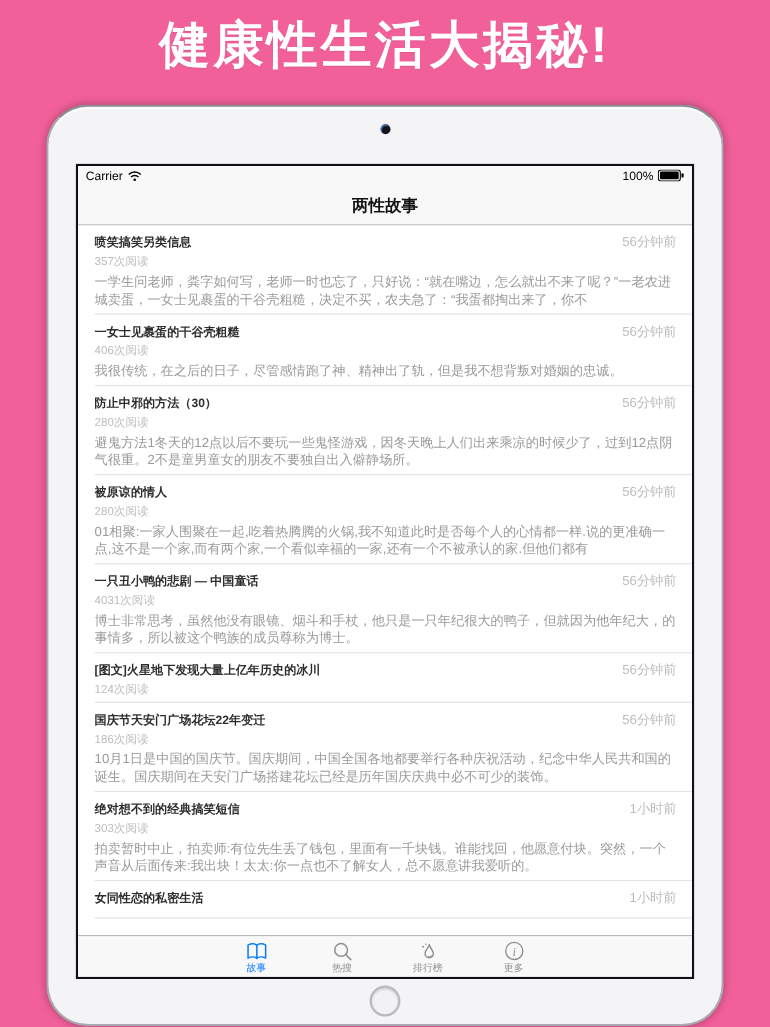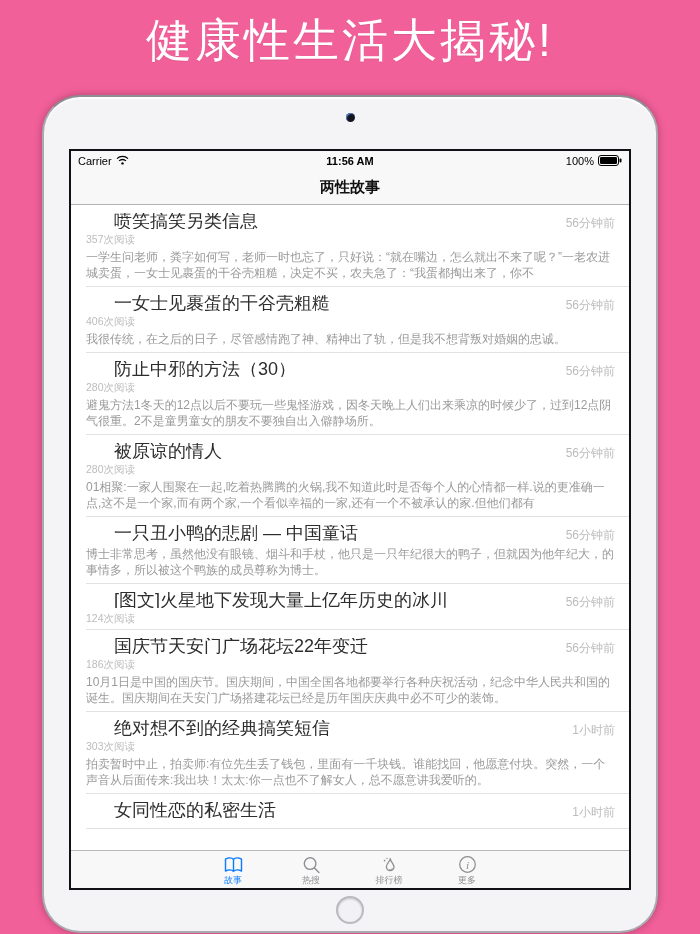--- a/index.html
+++ b/index.html
@@ -5,21 +5,21 @@
   html,body{margin:0;padding:0;}
   body{
     width:700px;height:934px;position:relative;overflow:hidden;
     background:#F2609A;
     font-family:"Liberation Sans","DejaVu Sans",sans-serif;
     -webkit-font-smoothing:antialiased;
   }
   
   .banner{position:absolute;top:10px;left:0;width:700px;text-align:center;}
   .banner h1{
-    margin:0;color:#ffffff;font-size:46px;font-weight:normal;letter-spacing:3px;
+    margin:0;color:#ffffff;font-size:46px;font-weight:bold;letter-spacing:3px;
     text-shadow:0 1px 1px rgba(0,0,0,0.08);
   }
   
   .device{
     position:absolute;left:42px;top:95px;width:616px;height:838px;
     background:#f4f4f6;border:2px solid #a9a9af;border-top-color:#8d8d93;
     border-radius:38px;box-sizing:border-box;
     box-shadow:0 0 9px rgba(0,0,0,0.28), inset 0 2px 1px rgba(255,255,255,0.9);
   }
   .camera{
@@ -53,22 +53,22 @@
     display:flex;align-items:center;justify-content:center;
     font-size:15px;font-weight:bold;color:#111;box-sizing:border-box;text-align:center;
   }
   
   .story-list{flex:1 1 auto;overflow:hidden;background:#fff;}
   .story-row{position:relative;padding:8px 14px 6px 15px;}
   .story-row::after{
     content:"";position:absolute;left:15px;right:0;bottom:0;height:1px;background:#e2e2e2;
   }
   .story-head{display:flex;align-items:baseline;}
-  .story-title{font-size:18px;line-height:16px;font-weight:normal;color:#2d2d2d;
-    white-space:nowrap;overflow:hidden;margin-left:28px;}
+  .story-title{font-size:11px;line-height:16px;font-weight:bold;color:#2d2d2d;
+    white-space:nowrap;overflow:hidden;}
   .story-time{margin-left:auto;padding-left:10px;font-size:12px;line-height:14px;color:#bcbcbc;white-space:nowrap;}
   .story-reads{margin-top:3px;font-size:10.5px;line-height:12px;color:#bcbcbc;}
   .story-excerpt{margin-top:4px;font-size:12px;line-height:16px;color:#9a9a9a;
     display:-webkit-box;-webkit-line-clamp:2;-webkit-box-orient:vertical;overflow:hidden;}
   
   .tabbar{
     flex:0 0 38px;height:38px;background:#f8f8f8;border-top:1px solid #b7b7b7;
     box-sizing:border-box;display:flex;justify-content:center;align-items:stretch;
   }
   .tab{width:78px;display:flex;flex-direction:column;align-items:center;justify-content:center;padding-top:2px;cursor:pointer;}
@@ -82,21 +82,20 @@
 <div class="banner">
   <h1>健康性生活大揭秘!</h1>
 </div>
 
 <div class="device">
   <div class="camera"></div>
 
   <div class="screen">
 
     <div class="statusbar">
-      <div class="sb-time">11:56 AM</div>
       <div class="sb-left">
         <span>Carrier</span>
         <span>
           <svg width="13" height="10" viewBox="0 0 13 10">
             <path d="M1 3.6 A8 8 0 0 1 12 3.6" fill="none" stroke="#000" stroke-width="1.3"></path>
             <path d="M3.1 5.9 A4.8 4.8 0 0 1 9.9 5.9" fill="none" stroke="#000" stroke-width="1.3"></path>
             <circle cx="6.5" cy="8.4" r="1.2" fill="#000"></circle>
           </svg>
         </span>
       </div>
@@ -151,20 +150,21 @@
         </div>
         <div class="story-reads">280次阅读</div>
         <div class="story-excerpt">01相聚:一家人围聚在一起,吃着热腾腾的火锅,我不知道此时是否每个人的心情都一样.说的更准确一点,这不是一个家,而有两个家,一个看似幸福的一家,还有一个不被承认的家.但他们都有</div>
       </div>
 
       <div class="story-row">
         <div class="story-head">
           <div class="story-title">一只丑小鸭的悲剧 — 中国童话</div>
           <div class="story-time">56分钟前</div>
         </div>
+        <div class="story-reads">4031次阅读</div>
         <div class="story-excerpt">博士非常思考，虽然他没有眼镜、烟斗和手杖，他只是一只年纪很大的鸭子，但就因为他年纪大，的事情多，所以被这个鸭族的成员尊称为博士。</div>
       </div>
 
       <div class="story-row">
         <div class="story-head">
           <div class="story-title">[图文]火星地下发现大量上亿年历史的冰川</div>
           <div class="story-time">56分钟前</div>
         </div>
         <div class="story-reads">124次阅读</div>
       </div>

